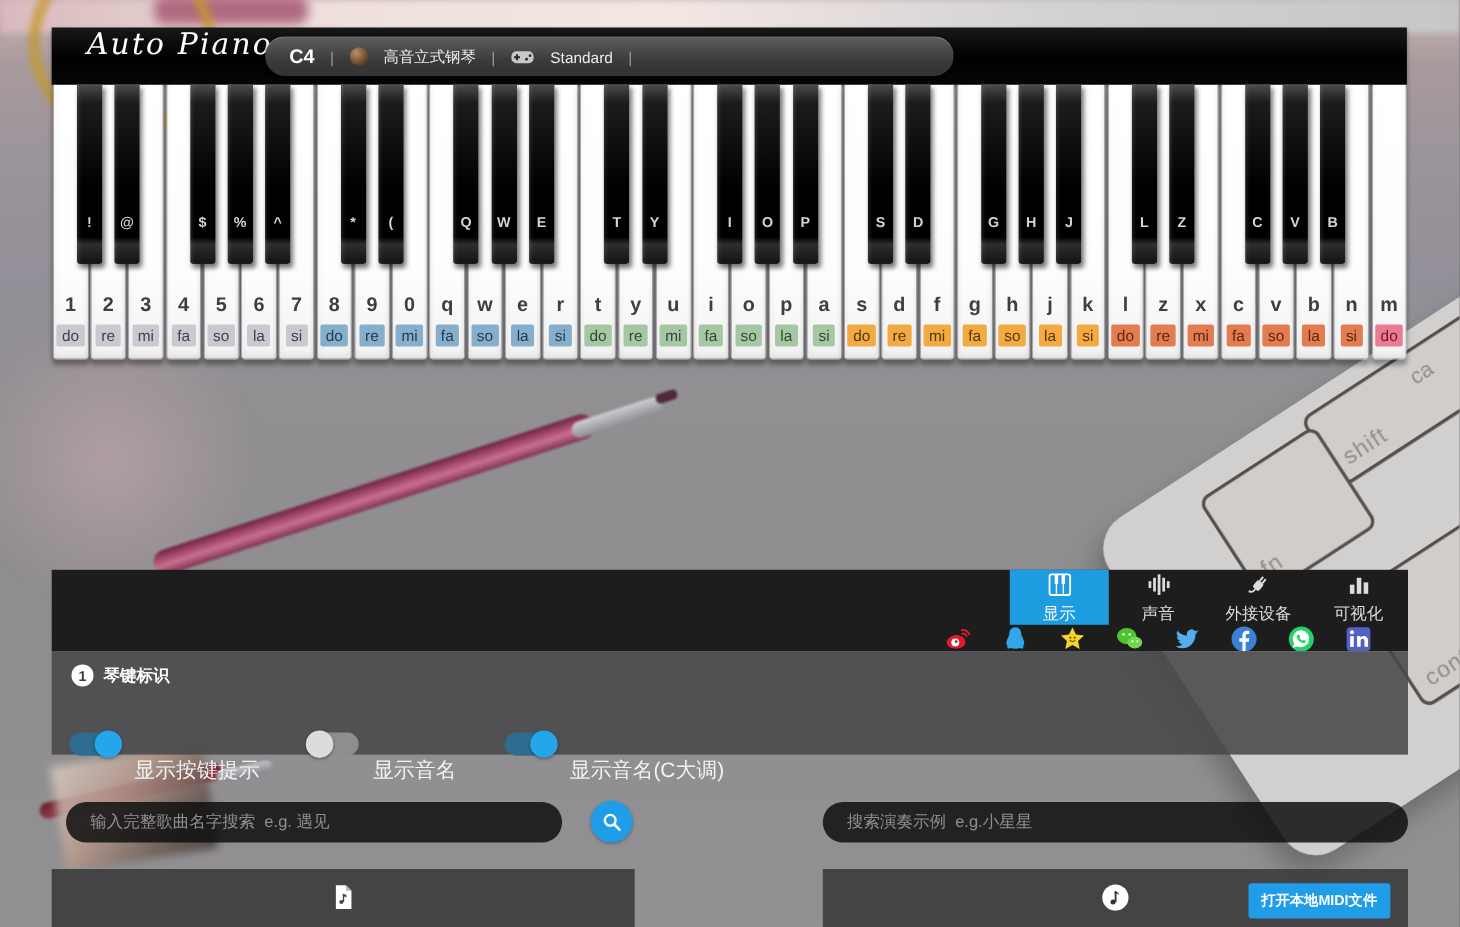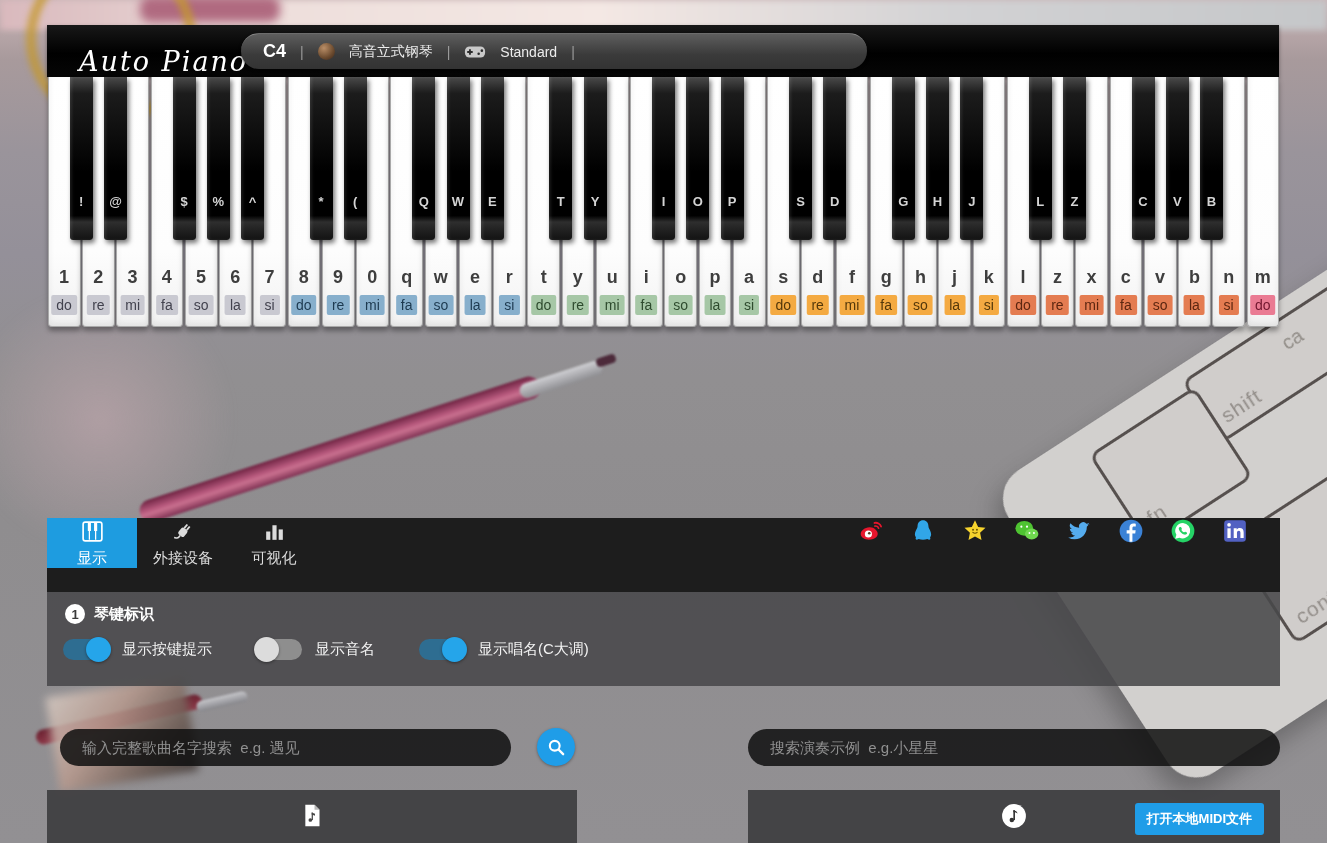--- a/index.html
+++ b/index.html
@@ -31,21 +31,21 @@
           font-size:21px;letter-spacing:1px;}
   .kb-shift{left:1186px;top:322px;width:196px;height:74px;}
   .kb-fn{left:1108px;top:412px;width:126px;height:108px;align-items:flex-end;}
   .kb-control{left:1244px;top:468px;width:230px;height:124px;}
   .kb-ca{left:1282px;top:328px;color:rgba(135,130,125,.85);font-size:20px;transform:rotate(-33deg);border:none;background:none;filter:blur(.6px);}
   
   .content{position:relative;z-index:1;}
   
   .app-header{position:absolute;left:47px;top:25px;width:1232px;height:52px;
               background:linear-gradient(180deg,#181818,#000 55%,#060606);
-              display:flex;align-items:flex-end;box-shadow:0 2px 4px rgba(0,0,0,.4);}
+              display:flex;align-items:flex-start;box-shadow:0 2px 4px rgba(0,0,0,.4);}
   .logo{font-family:"DejaVu Serif","Liberation Serif",serif;font-style:italic;font-size:27px;color:#fff;
         margin-left:32px;letter-spacing:2px;white-space:nowrap;}
   .status-pill{position:absolute;left:194px;top:8px;width:626px;height:36px;border-radius:18px;
                background:linear-gradient(180deg,#5e5e5e,#3a3a3a 60%,#333);
                border-top:1px solid rgba(255,255,255,.28);box-shadow:0 1px 3px rgba(0,0,0,.6);
                display:flex;align-items:center;padding:0 22px;box-sizing:border-box;gap:14px;color:#eee;}
   .note-label{font-size:18px;font-weight:bold;color:#fff;}
   .pill-sep{color:#9a9a9a;font-size:14px;}
   .drum{width:17px;height:17px;border-radius:50%;display:inline-block;
         background:radial-gradient(circle at 35% 30%,#b98e67,#6b4a2e 60%,#35241a);}
@@ -56,21 +56,21 @@
         border-radius:0 0 4px 4px;background:linear-gradient(180deg,#fff 0%,#fdfdfd 70%,#f2f2f2 100%);
         box-shadow:inset 0 -3px 6px rgba(0,0,0,.07),0 4px 5px rgba(0,0,0,.35);}
   .wchar{position:absolute;bottom:38px;left:0;width:100%;text-align:center;font-size:18px;font-weight:bold;color:#3e3e3e;}
   .wsol{position:absolute;bottom:11px;left:50%;transform:translateX(-50%);padding:1px 5px;border-radius:2px;
         font-size:14px;line-height:18px;white-space:nowrap;}
   .bkey{position:absolute;top:0;width:23px;height:163px;border-radius:0 0 3px 3px;z-index:2;
         background:linear-gradient(180deg,#4a4a4a 0%,#1c1c1c 10%,#000 58%,#000 85%,#2e2e2e 89%,#121212 100%);
         box-shadow:2px 3px 5px rgba(0,0,0,.55),inset 2px 0 3px rgba(255,255,255,.10);}
   .bchar{position:absolute;bottom:31px;left:0;width:100%;text-align:center;font-size:13px;font-weight:bold;color:#d4d4d4;}
   
-  .tabbar{position:absolute;left:47px;top:518px;width:1233px;height:74px;background:#1d1d1d;display:flex;align-items:flex-start;}
+  .tabbar{position:absolute;left:47px;top:518px;width:1233px;height:74px;background:#1d1d1d;display:flex;align-items:flex-end;flex-direction:column;}
   .tabs{display:flex;}
   .tab{display:flex;flex-direction:column;align-items:center;justify-content:center;gap:5px;
        padding:0 16px;min-width:58px;color:#dcdcdc;font-size:15px;cursor:pointer;}
   .tab.active{background:#1e9ce0;color:#fff;}
   .tab-icon{width:26px;height:26px;display:flex;align-items:center;justify-content:center;}
   .socials{margin-left:auto;display:flex;align-items:center;gap:26px;padding-right:32px;}
   .social{width:26px;height:26px;cursor:pointer;}
   .social svg{width:26px;height:26px;}
   
   .settings{position:absolute;left:47px;top:592px;width:1233px;height:94px;background:rgba(72,72,74,.88);box-sizing:border-box;}
@@ -79,21 +79,21 @@
            display:flex;align-items:center;justify-content:center;}
   .sec-title{font-size:15px;font-weight:bold;color:#fff;}
   .toggle-row{position:absolute;left:16px;top:47px;display:flex;align-items:center;gap:44px;}
   .toggle-group{display:flex;align-items:center;gap:13px;}
   .switch{position:relative;width:46px;height:21px;border-radius:11px;cursor:pointer;}
   .switch.on{background:#2e6d91;}
   .switch.off{background:#8e8e8e;}
   .knob{position:absolute;top:-2px;width:25px;height:25px;border-radius:50%;box-shadow:0 1px 3px rgba(0,0,0,.4);}
   .switch.on .knob{right:-2px;background:#25a5ea;}
   .switch.off .knob{left:-2px;background:#dcdcdc;}
-  .toggle-label{font-size:15px;color:#f2f2f2;}
+  .toggle-label{font-size:19px;color:#f2f2f2;margin-top:48px;}
   
   .search-input{position:absolute;top:729px;height:37px;border:none;outline:none;border-radius:19px;
                 background:rgba(16,16,16,.86);color:#ddd;font-size:15px;padding:0 22px;box-sizing:border-box;
                 font-family:"Liberation Sans","DejaVu Sans",sans-serif;}
   .search-input::placeholder{color:#909090;}
   #song-search{left:60px;width:451px;}
   #demo-search{left:748px;width:532px;}
   .search-btn{position:absolute;left:537px;top:728px;width:38px;height:38px;border-radius:50%;border:none;
               background:#1f9de8;display:flex;align-items:center;justify-content:center;cursor:pointer;
               box-shadow:0 1px 3px rgba(0,0,0,.35);}
@@ -383,20 +383,32 @@
                 <line x1="9" y1="4" x2="9" y2="20" stroke="currentColor" stroke-width="1.2"></line>
                 <line x1="15" y1="4" x2="15" y2="20" stroke="currentColor" stroke-width="1.2"></line>
                 <rect x="7.5" y="3.5" width="3" height="8" fill="currentColor"></rect>
                 <rect x="13.5" y="3.5" width="3" height="8" fill="currentColor"></rect>
               </svg>
             </span>
       <span class="tab-label">显示</span>
     </div>
           <div class="tab">
       <span class="tab-icon">
+              <svg width="25" height="25" viewBox="0 0 24 24" fill="currentColor">
+                <rect x="3" y="9" width="2.4" height="6"></rect>
+                <rect x="7" y="6" width="2.4" height="12"></rect>
+                <rect x="11" y="3" width="2.4" height="18"></rect>
+                <rect x="15" y="6" width="2.4" height="12"></rect>
+                <rect x="19" y="9" width="2.4" height="6"></rect>
+              </svg>
+            </span>
+      <span class="tab-label">声音</span>
+    </div>
+          <div class="tab">
+      <span class="tab-icon">
               <svg width="25" height="25" viewBox="0 0 24 24">
                 <g transform="rotate(40 12 12)">
                   <rect x="8.5" y="9" width="7" height="8" rx="2" fill="currentColor"></rect>
                   <line x1="10.5" y1="9" x2="10.5" y2="4.5" stroke="currentColor" stroke-width="1.8"></line>
                   <line x1="13.5" y1="9" x2="13.5" y2="4.5" stroke="currentColor" stroke-width="1.8"></line>
                   <path d="M12 17v2.2c0 1.8-1.8 2.2-3.2 3" stroke="currentColor" fill="none" stroke-width="1.6"></path>
                 </g>
               </svg>
             </span>
       <span class="tab-label">外接设备</span>
@@ -473,21 +485,21 @@
           <div class="toggle-group">
       <div class="switch off">
               <div class="knob"></div>
             </div>
       <span class="toggle-label">显示音名</span>
     </div>
           <div class="toggle-group">
       <div class="switch on">
               <div class="knob"></div>
             </div>
-      <span class="toggle-label">显示唱名(C大调)</span>
+      <span class="toggle-label">显示音名(C大调)</span>
     </div>
         </div>
     </div>
 
     <input id="song-search" class="search-input" type="text" placeholder="输入完整歌曲名字搜索  e.g. 遇见" style="">
     <button class="search-btn">
       <span style="display:flex;">
         <svg width="21" height="21" viewBox="0 0 24 24">
             <circle cx="10" cy="10" r="5.6" fill="none" stroke="#fff" stroke-width="2.4"></circle>
             <line x1="14.3" y1="14.3" x2="19.6" y2="19.6" stroke="#fff" stroke-width="2.7" stroke-linecap="round"></line>

